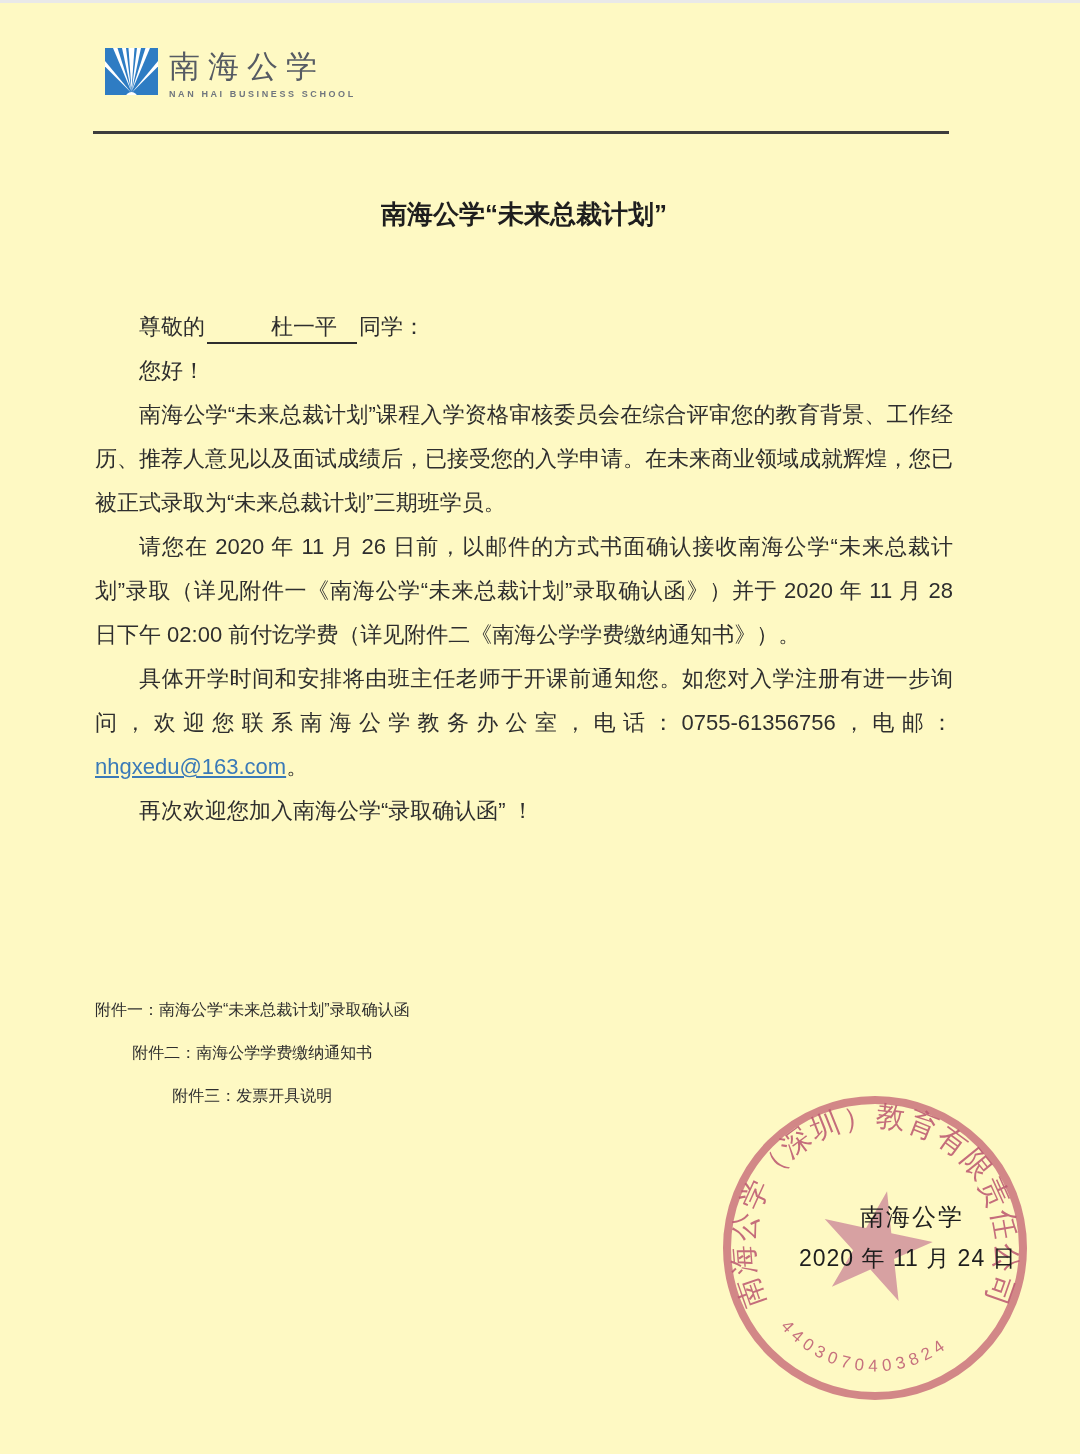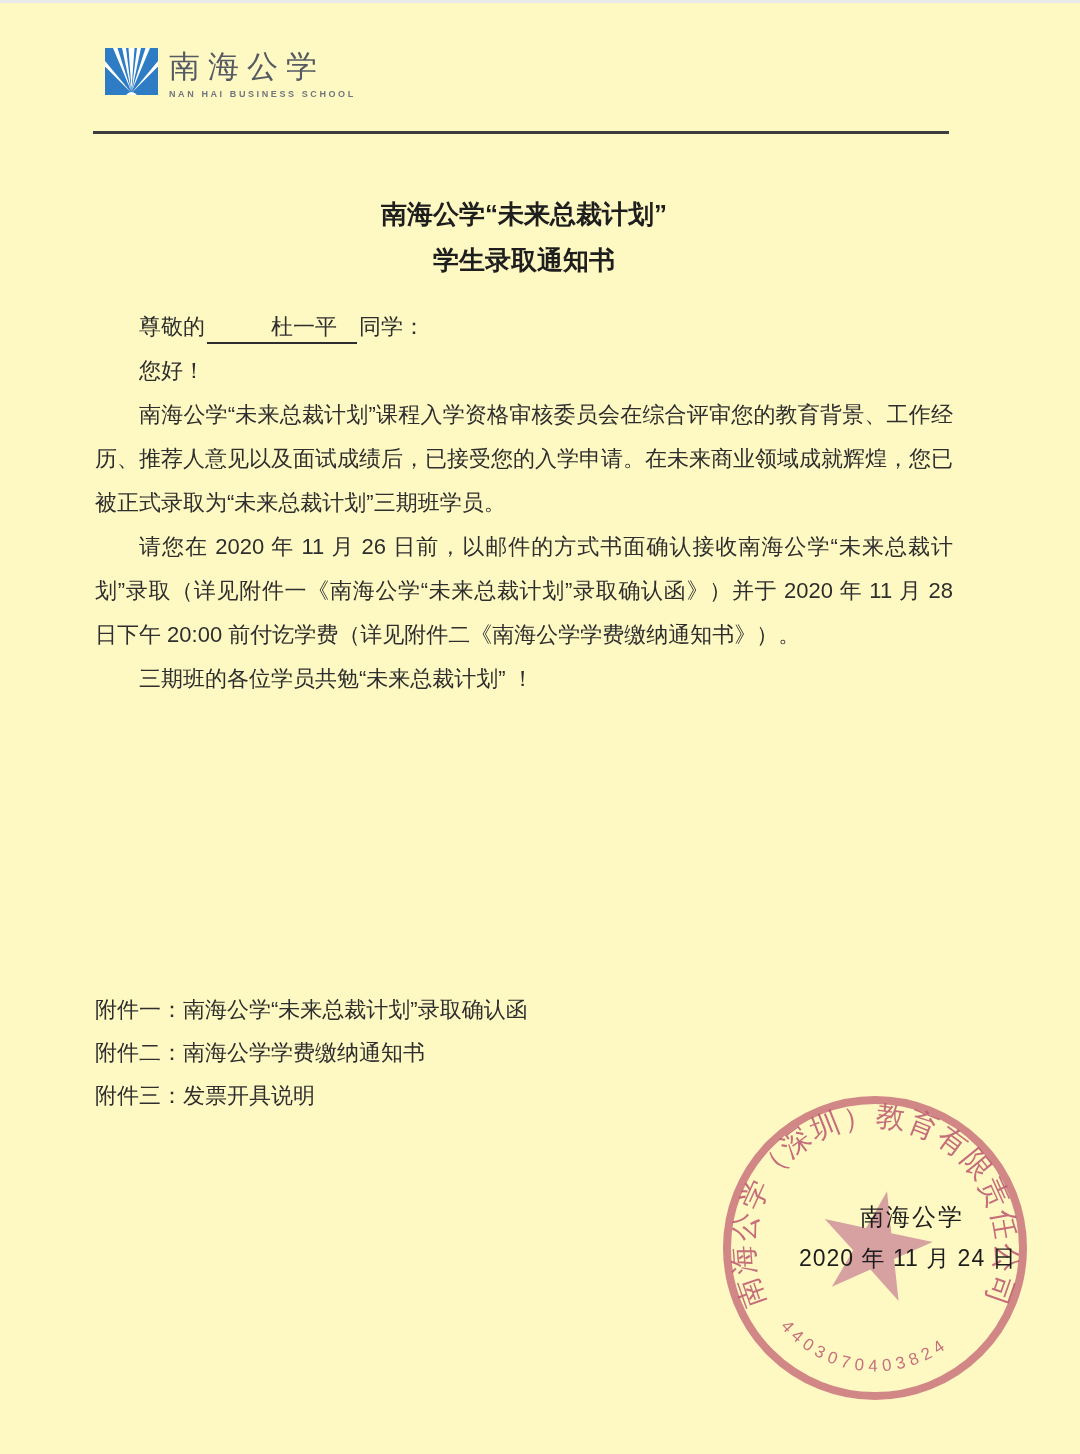--- a/index.html
+++ b/index.html
@@ -34,21 +34,21 @@
   }
   .content p { margin:0; text-indent:2em; }
   .salutation { text-indent:0; }
   .student-name {
     display:inline-block; padding:0 20px; border-bottom:2px solid #2e2e2e;
     line-height:30px; margin:0 2px;
   }
   .email-link { color:#3a7ab8; text-decoration:underline; cursor:pointer; }
 
   
-  .attachments { position:absolute; left:95px; top:985px; font-size:22px; line-height:43px; color:#2e2e2e; }
+  .attachments { position:absolute; left:95px; top:985px; font-size:16px; line-height:43px; color:#2e2e2e;text-align:center; }
 
   
   .stamp-svg { position:absolute; left:710px; top:1080px; width:330px; height:330px; }
   .sig-org  { position:absolute; left:860px; top:1198px; font-size:24px; color:#1d1d1d; letter-spacing:2px; }
   .sig-date { position:absolute; left:799px; top:1240px; font-size:23px; color:#1d1d1d; letter-spacing:1px; }
 </style>
 </head>
 <body>
 
 <div class="page">
@@ -68,29 +68,29 @@
     <div class="logo-text">
       <div class="logo-cn">南海公学</div>
       <div class="logo-en">NAN HAI BUSINESS SCHOOL</div>
     </div>
   </div>
 
   <div class="header-divider"></div>
 
   <div class="title-block">
     <div class="title-line">南海公学“未来总裁计划”</div>
-    <div class="title-line">学生录取通知书</div>
   </div>
 
   <div class="content">
     <p class="salutation"><span>尊敬的</span><span class="student-name">杜一平</span><span>同学：</span></p>
     <p>您好！</p>
     <p>南海公学“未来总裁计划”课程入学资格审核委员会在综合评审您的教育背景、工作经历、推荐人意见以及面试成绩后，已接受您的入学申请。在未来商业领域成就辉煌，您已被正式录取为“未来总裁计划”三期班学员。</p>
-    <p>请您在 2020 年 11 月 26 日前，以邮件的方式书面确认接收南海公学“未来总裁计划”录取（详见附件一《南海公学“未来总裁计划”录取确认函》）并于 2020 年 11 月 28 日下午 20:00 前付讫学费（详见附件二《南海公学学费缴纳通知书》）。</p>
-    <p>三期班的各位学员共勉“未来总裁计划” ！</p>
+    <p>请您在 2020 年 11 月 26 日前，以邮件的方式书面确认接收南海公学“未来总裁计划”录取（详见附件一《南海公学“未来总裁计划”录取确认函》）并于 2020 年 11 月 28 日下午 02:00 前付讫学费（详见附件二《南海公学学费缴纳通知书》）。</p>
+    <p><span>具体开学时间和安排将由班主任老师于开课前通知您。如您对入学注册有进一步询问，欢迎您联系南海公学教务办公室，电话：0755-61356756，电邮：</span><a class="email-link">nhgxedu@163.com</a><span>。</span></p>
+    <p>再次欢迎您加入南海公学“录取确认函” ！</p>
   </div>
 
   <div class="attachments">
     <div>附件一：南海公学“未来总裁计划”录取确认函</div>
     <div>附件二：南海公学学费缴纳通知书</div>
     <div>附件三：发票开具说明</div>
   </div>
 
   <svg class="stamp-svg" viewBox="0 0 330 330" aria-hidden="true">
     <defs>

